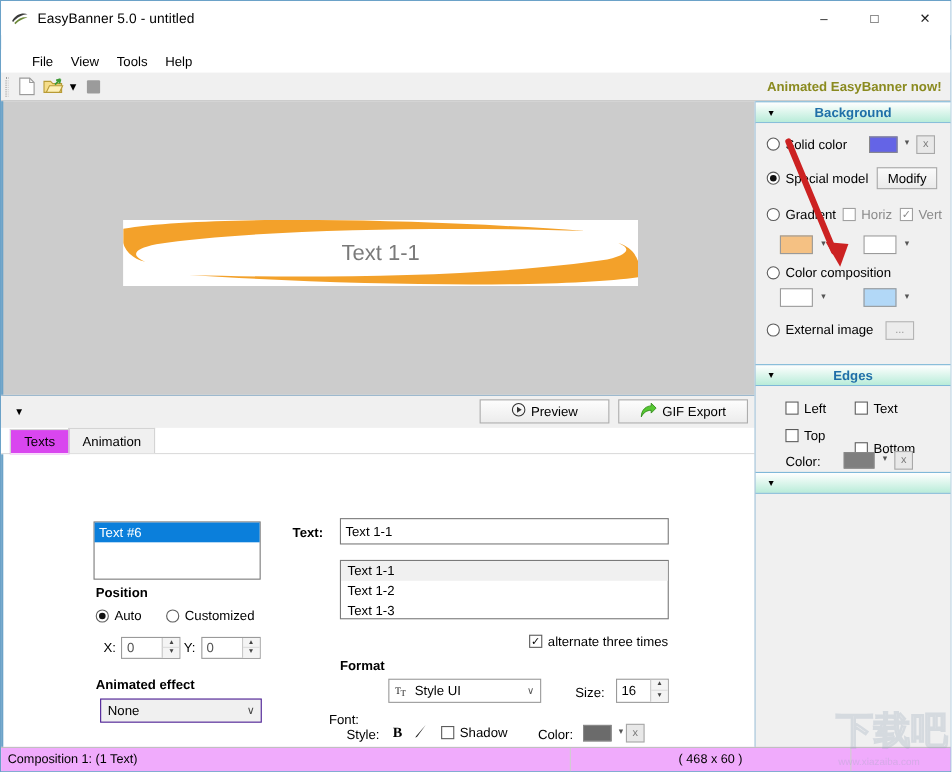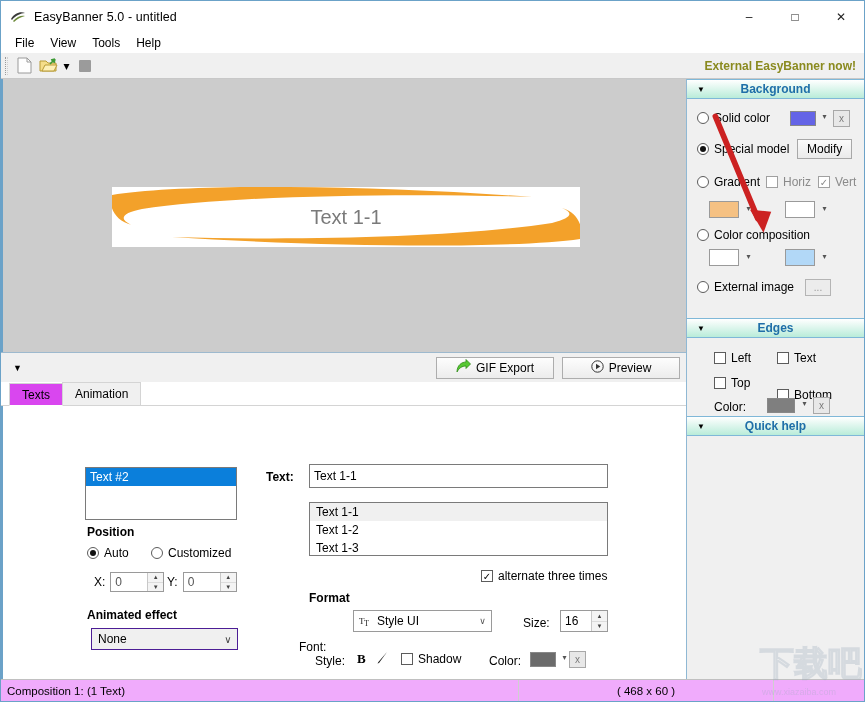--- a/index.html
+++ b/index.html
@@ -36,22 +36,23 @@
   .win-btn {
     width: 46px; height: 31px; display: flex; align-items: center; justify-content: center;
     color: #222;
   }
 
   
   .menubar {
     height: 21px; min-height: 21px;
     background: #ffffff;
     display: flex; align-items: center;
-    padding-left: 6px;
+    padding-left: 20px;
     border-bottom: 0;
+    margin-top: 13px;
   }
   .menu-item { padding: 2px 8px; font-size: 12px; color: #000; }
 
   
   .toolbar {
     height: 26px; min-height: 26px;
     background: #f0f0f0;
     display: flex; align-items: center;
     border-bottom: 1px solid #c8c8c8;
     position: relative;
@@ -317,74 +318,74 @@
         <path d="M3 13 L6 7 H18 L15 13 Z" fill="#fdf0b8" stroke="#b89b36" stroke-width="1"></path>
         <path d="M11 6 L16 1 M16 1 L12 2 M16 1 L15 5" stroke="#3e9b36" stroke-width="1.6" fill="none"></path>
       </svg>
     </div>
     <div class="tb-caret">▾</div>
     <div class="tb-btn">
       <svg width="14" height="14" viewBox="0 0 14 14">
         <rect x="1" y="1" width="12" height="12" rx="1" fill="#9b9b9b"></rect>
       </svg>
     </div>
-    <div class="purchase">External EasyBanner now!</div>
+    <div class="purchase">Animated EasyBanner now!</div>
   </div>
 
   <div class="body-split">
 
     <div class="left-col">
 
       <div class="canvas-area">
         <div class="banner">
           <svg width="468" height="60" viewBox="0 0 468 60" style="position:absolute;left:0;top:0;">
             <rect x="0" y="0" width="468" height="60" fill="#ffffff"></rect>
             <path d="M0 8 C70 -4, 260 -2, 420 10 C300 6, 120 8, 30 22 C10 26, 6 32, 20 38 C2 34, -4 18, 0 8 Z" fill="#f3a12a"></path>
             <path d="M468 52 C400 62, 210 60, 60 50 C190 54, 350 50, 440 36 C460 31, 462 26, 450 21 C468 26, 472 44, 468 52 Z" fill="#f3a12a"></path>
           </svg>
           <div class="banner-text">Text 1-1</div>
         </div>
       </div>
 
       <div class="preview-bar">
         <span class="collapse-tri">▼</span>
         <div class="btn-group">
-          <div class="win-button">
-            <span>
-              <svg width="15" height="14" viewBox="0 0 15 14">
-                <path d="M1 13 C1 6, 6 3, 10 3 L10 0.5 L14.5 5 L10 9.5 L10 7 C6 7, 3 9, 1 13 Z" fill="#56c832" stroke="#2f8a17" stroke-width="0.8"></path>
-              </svg>
-            </span>
-            <span>GIF Export</span>
-          </div>
           <div class="win-button">
             <span>
               <svg width="13" height="13" viewBox="0 0 13 13">
                 <circle cx="6.5" cy="6.5" r="5.7" fill="none" stroke="#333" stroke-width="1"></circle>
                 <path d="M5 3.8 L9.3 6.5 L5 9.2 Z" fill="#333"></path>
               </svg>
             </span>
             <span>Preview</span>
           </div>
+          <div class="win-button">
+            <span>
+              <svg width="15" height="14" viewBox="0 0 15 14">
+                <path d="M1 13 C1 6, 6 3, 10 3 L10 0.5 L14.5 5 L10 9.5 L10 7 C6 7, 3 9, 1 13 Z" fill="#56c832" stroke="#2f8a17" stroke-width="0.8"></path>
+              </svg>
+            </span>
+            <span>GIF Export</span>
+          </div>
         </div>
       </div>
 
       <div class="tabstrip">
         <div class="tab active">
           <span>Texts</span>
         </div>
         <div class="tab">
           <span>Animation</span>
         </div>
       </div>
 
       <div class="form-panel">
 
         <div class="listbox abs" style="left:82px; top:61px; width:152px; height:53px;">
-          <div class="list-sel">Text #2</div>
+          <div class="list-sel">Text #6</div>
         </div>
 
         <div class="abs lbl-b" style="left:84px; top:119px;">Position</div>
 
         <div class="abs row" style="left:84px; top:140px;">
           <span class="radio on"></span>
           <span class="lbl">Auto</span>
         </div>
         <div class="abs row" style="left:148px; top:140px;">
           <span class="radio"></span>
@@ -553,21 +554,20 @@
           <span class="lbl">Bottom</span>
         </div>
         <div class="abs lbl" style="left:27px; top:62px;">Color:</div>
         <div class="abs" style="left:80px; top:60px; width:28px; height:15px; background:#7f7f7f; border:1px solid #888;"></div>
         <div class="abs mini-caret" style="left:112px; top:61px;">▾</div>
         <div class="abs xbtn" style="left:126px; top:59px;">x</div>
       </div>
 
       <div class="sect-header">
         <span class="tri">▼</span>
-        <span class="stitle">Quick help</span>
       </div>
       <div class="sect-body" style="flex:1;"></div>
 
       <svg class="arrow-overlay" viewBox="0 0 178 624">
         <path d="M26 39 L70 145" stroke="#cc2222" stroke-width="6" stroke-linecap="round" fill="none"></path>
         <path d="M76 160 L62 136 L84 138 Z" fill="#cc2222"></path>
       </svg>
     </div>
   </div>
 

